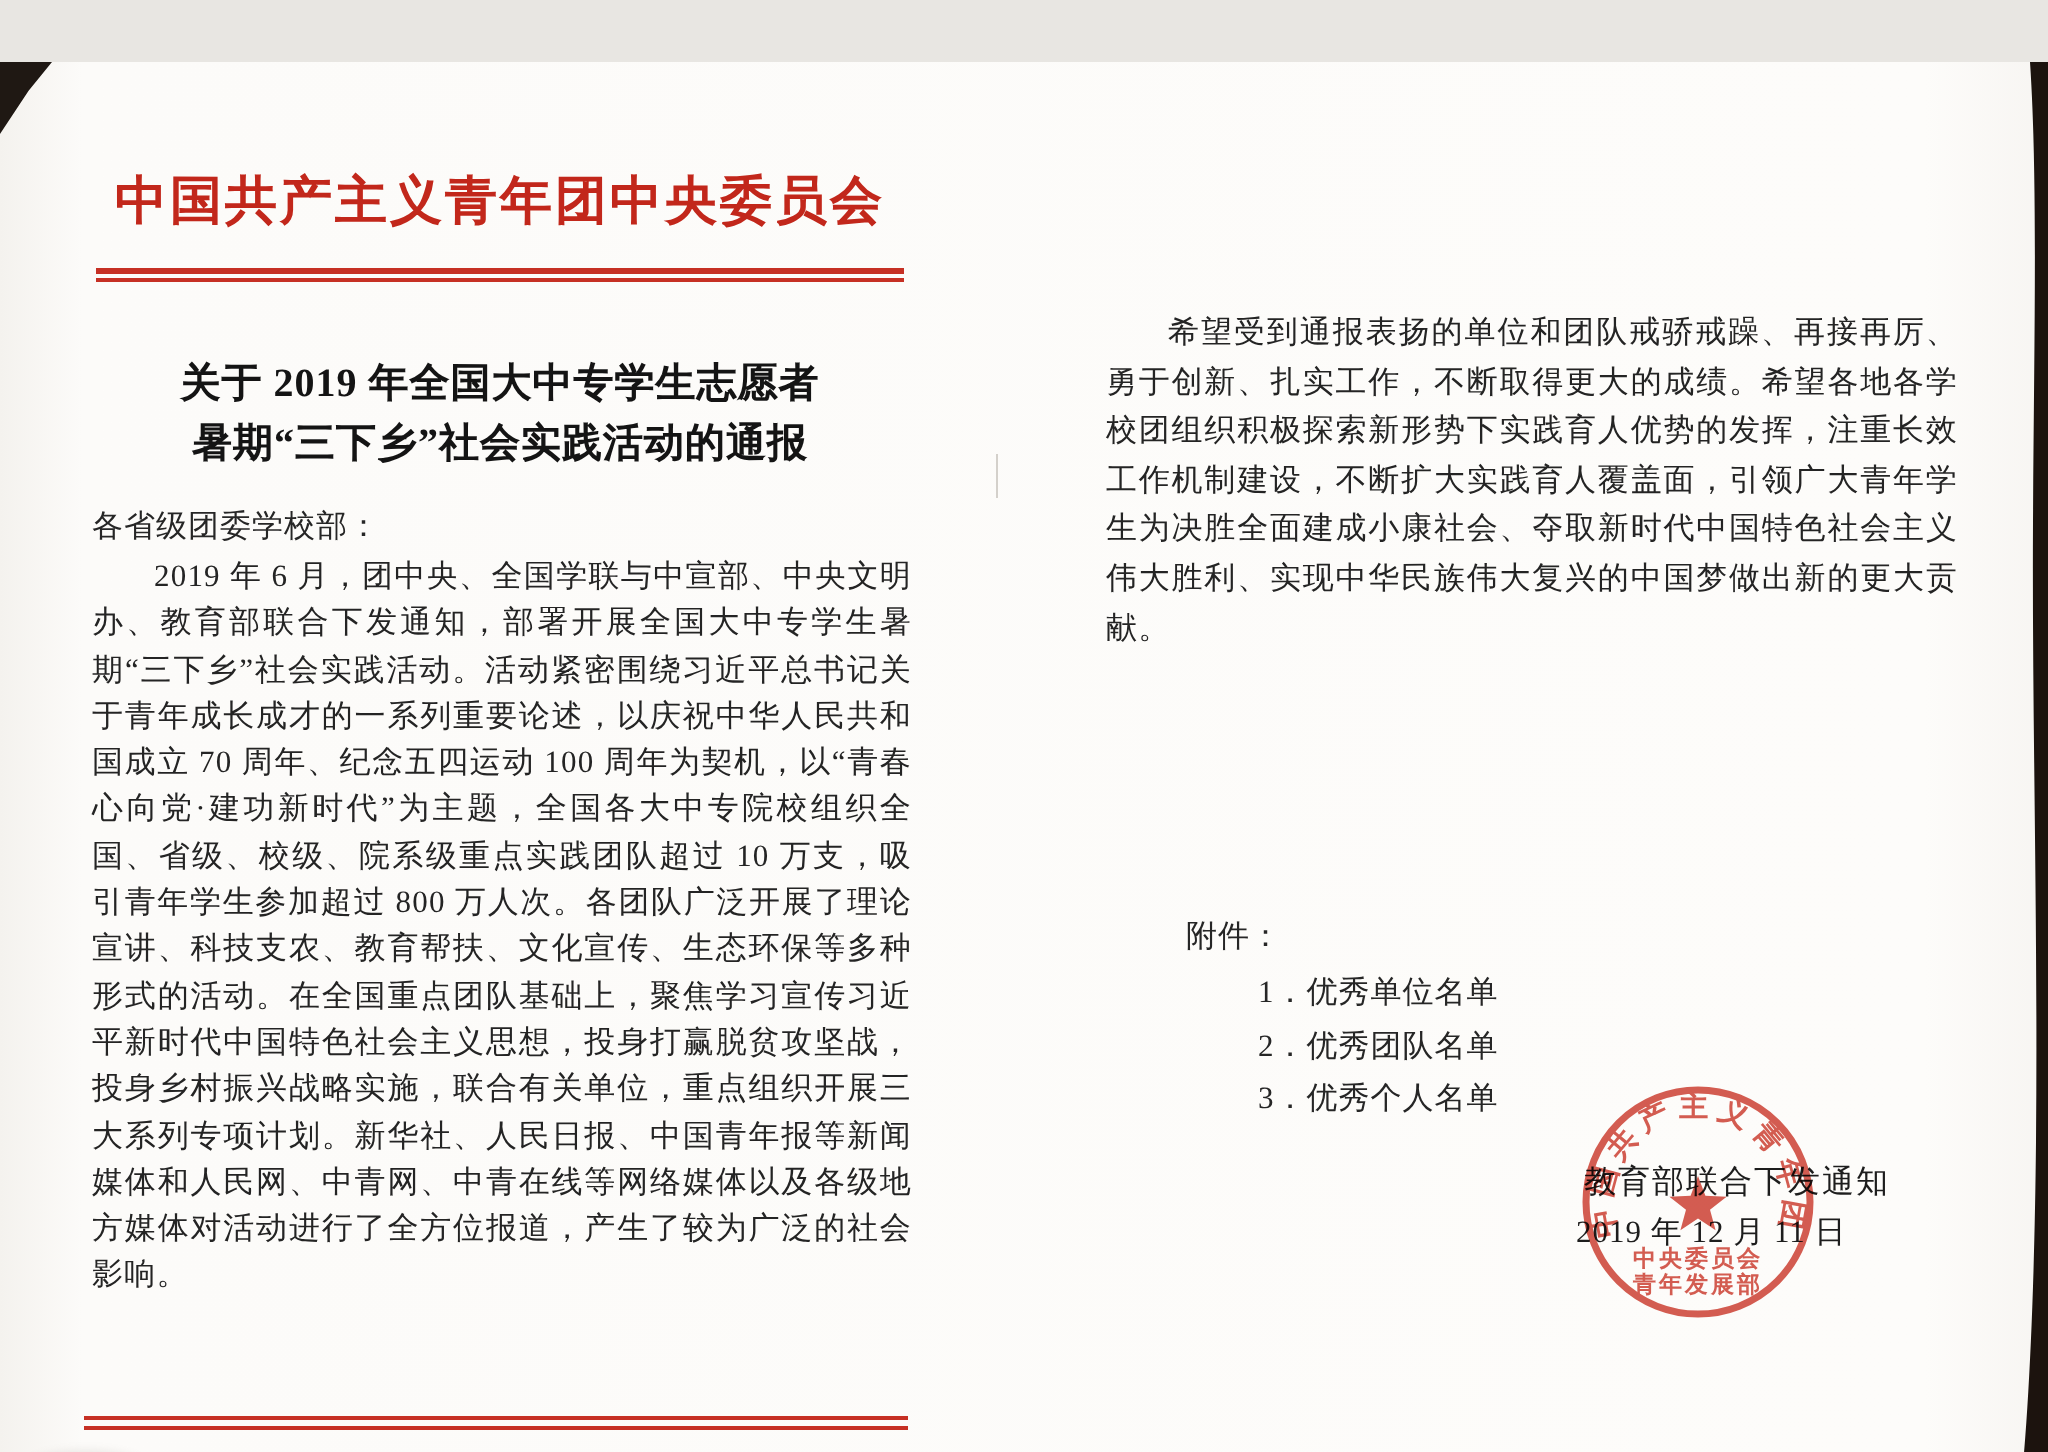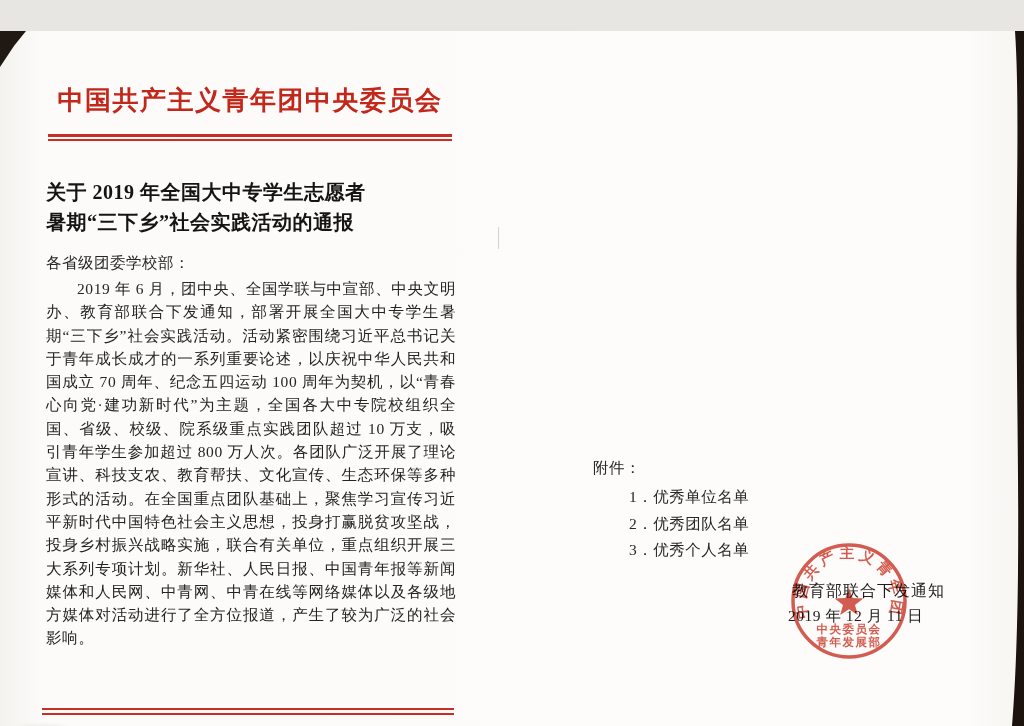--- a/index.html
+++ b/index.html
@@ -20,21 +20,21 @@
   .fold-line{ position:absolute; left:498px; top:196px; width:1px; height:22px;
     background:#b9b4ac; opacity:.6; }
   
   .page-left{ position:absolute; left:46px; top:0; width:408px; }
   .org-name{ position:absolute; top:52px; left:0; width:408px; text-align:center;
     font-size:26px; font-weight:bold; letter-spacing:1.5px; white-space:nowrap; }
   .red-rule{ position:absolute; left:2px; width:404px; height:7px;
     border-top:3px solid; border-bottom:2px solid; }
   .rule-head{ top:103px; }
   .rule-foot{ top:677px; left:-4px; width:412px; border-top-width:2px; border-bottom-width:2px; }
-  .doc-title{ position:absolute; top:146px; left:0; width:408px; text-align:left;
+  .doc-title{ position:absolute; top:146px; left:0; width:408px; text-align:center;
     font-weight:bold; font-size:20px; line-height:30px; color:#141414; letter-spacing:.5px; }
   .salutation{ position:absolute; top:222px; left:0; font-size:15.5px; letter-spacing:.5px; }
   .body-left{ position:absolute; top:246px; left:0; width:410px;
     font-size:15.5px; line-height:23.3px; letter-spacing:.6px;
     text-align:justify; color:#242424; }
   .body-left p.indent{ text-indent:2em; }
   
   .page-right{ position:absolute; left:553px; top:0; width:426px; }
   .body-right{ position:absolute; top:124px; left:0; width:426px;
     font-size:15.5px; line-height:24.6px; letter-spacing:.6px;
@@ -80,20 +80,21 @@
     <div class="body-left">
       <p class="indent">2019 年 6 月，团中央、全国学联与中宣部、中央文明办、教育部联合下发通知，部署开展全国大中专学生暑期“三下乡”社会实践活动。活动紧密围绕习近平总书记关于青年成长成才的一系列重要论述，以庆祝中华人民共和国成立 70 周年、纪念五四运动 100 周年为契机，以“青春心向党·建功新时代”为主题，全国各大中专院校组织全国、省级、校级、院系级重点实践团队超过 10 万支，吸引青年学生参加超过 800 万人次。各团队广泛开展了理论宣讲、科技支农、教育帮扶、文化宣传、生态环保等多种形式的活动。在全国重点团队基础上，聚焦学习宣传习近平新时代中国特色社会主义思想，投身打赢脱贫攻坚战，投身乡村振兴战略实施，联合有关单位，重点组织开展三大系列专项计划。新华社、人民日报、中国青年报等新闻媒体和人民网、中青网、中青在线等网络媒体以及各级地方媒体对活动进行了全方位报道，产生了较为广泛的社会影响。</p>
     </div>
 
     <div class="red-rule rule-foot" style="border-color:#c63024;"></div>
   </div>
 
   <div class="page-right">
 
     <div class="body-right">
+      <p class="indent">希望受到通报表扬的单位和团队戒骄戒躁、再接再厉、勇于创新、扎实工作，不断取得更大的成绩。希望各地各学校团组织积极探索新形势下实践育人优势的发挥，注重长效工作机制建设，不断扩大实践育人覆盖面，引领广大青年学生为决胜全面建成小康社会、夺取新时代中国特色社会主义伟大胜利、实现中华民族伟大复兴的中国梦做出新的更大贡献。</p>
     </div>
 
     <div class="attachments">
       <div class="att-label">附件：</div>
       <div class="att-item">1．优秀单位名单</div>
       <div class="att-item">2．优秀团队名单</div>
       <div class="att-item">3．优秀个人名单</div>
     </div>
 
     <div class="sign-dept">教育部联合下发通知</div>

